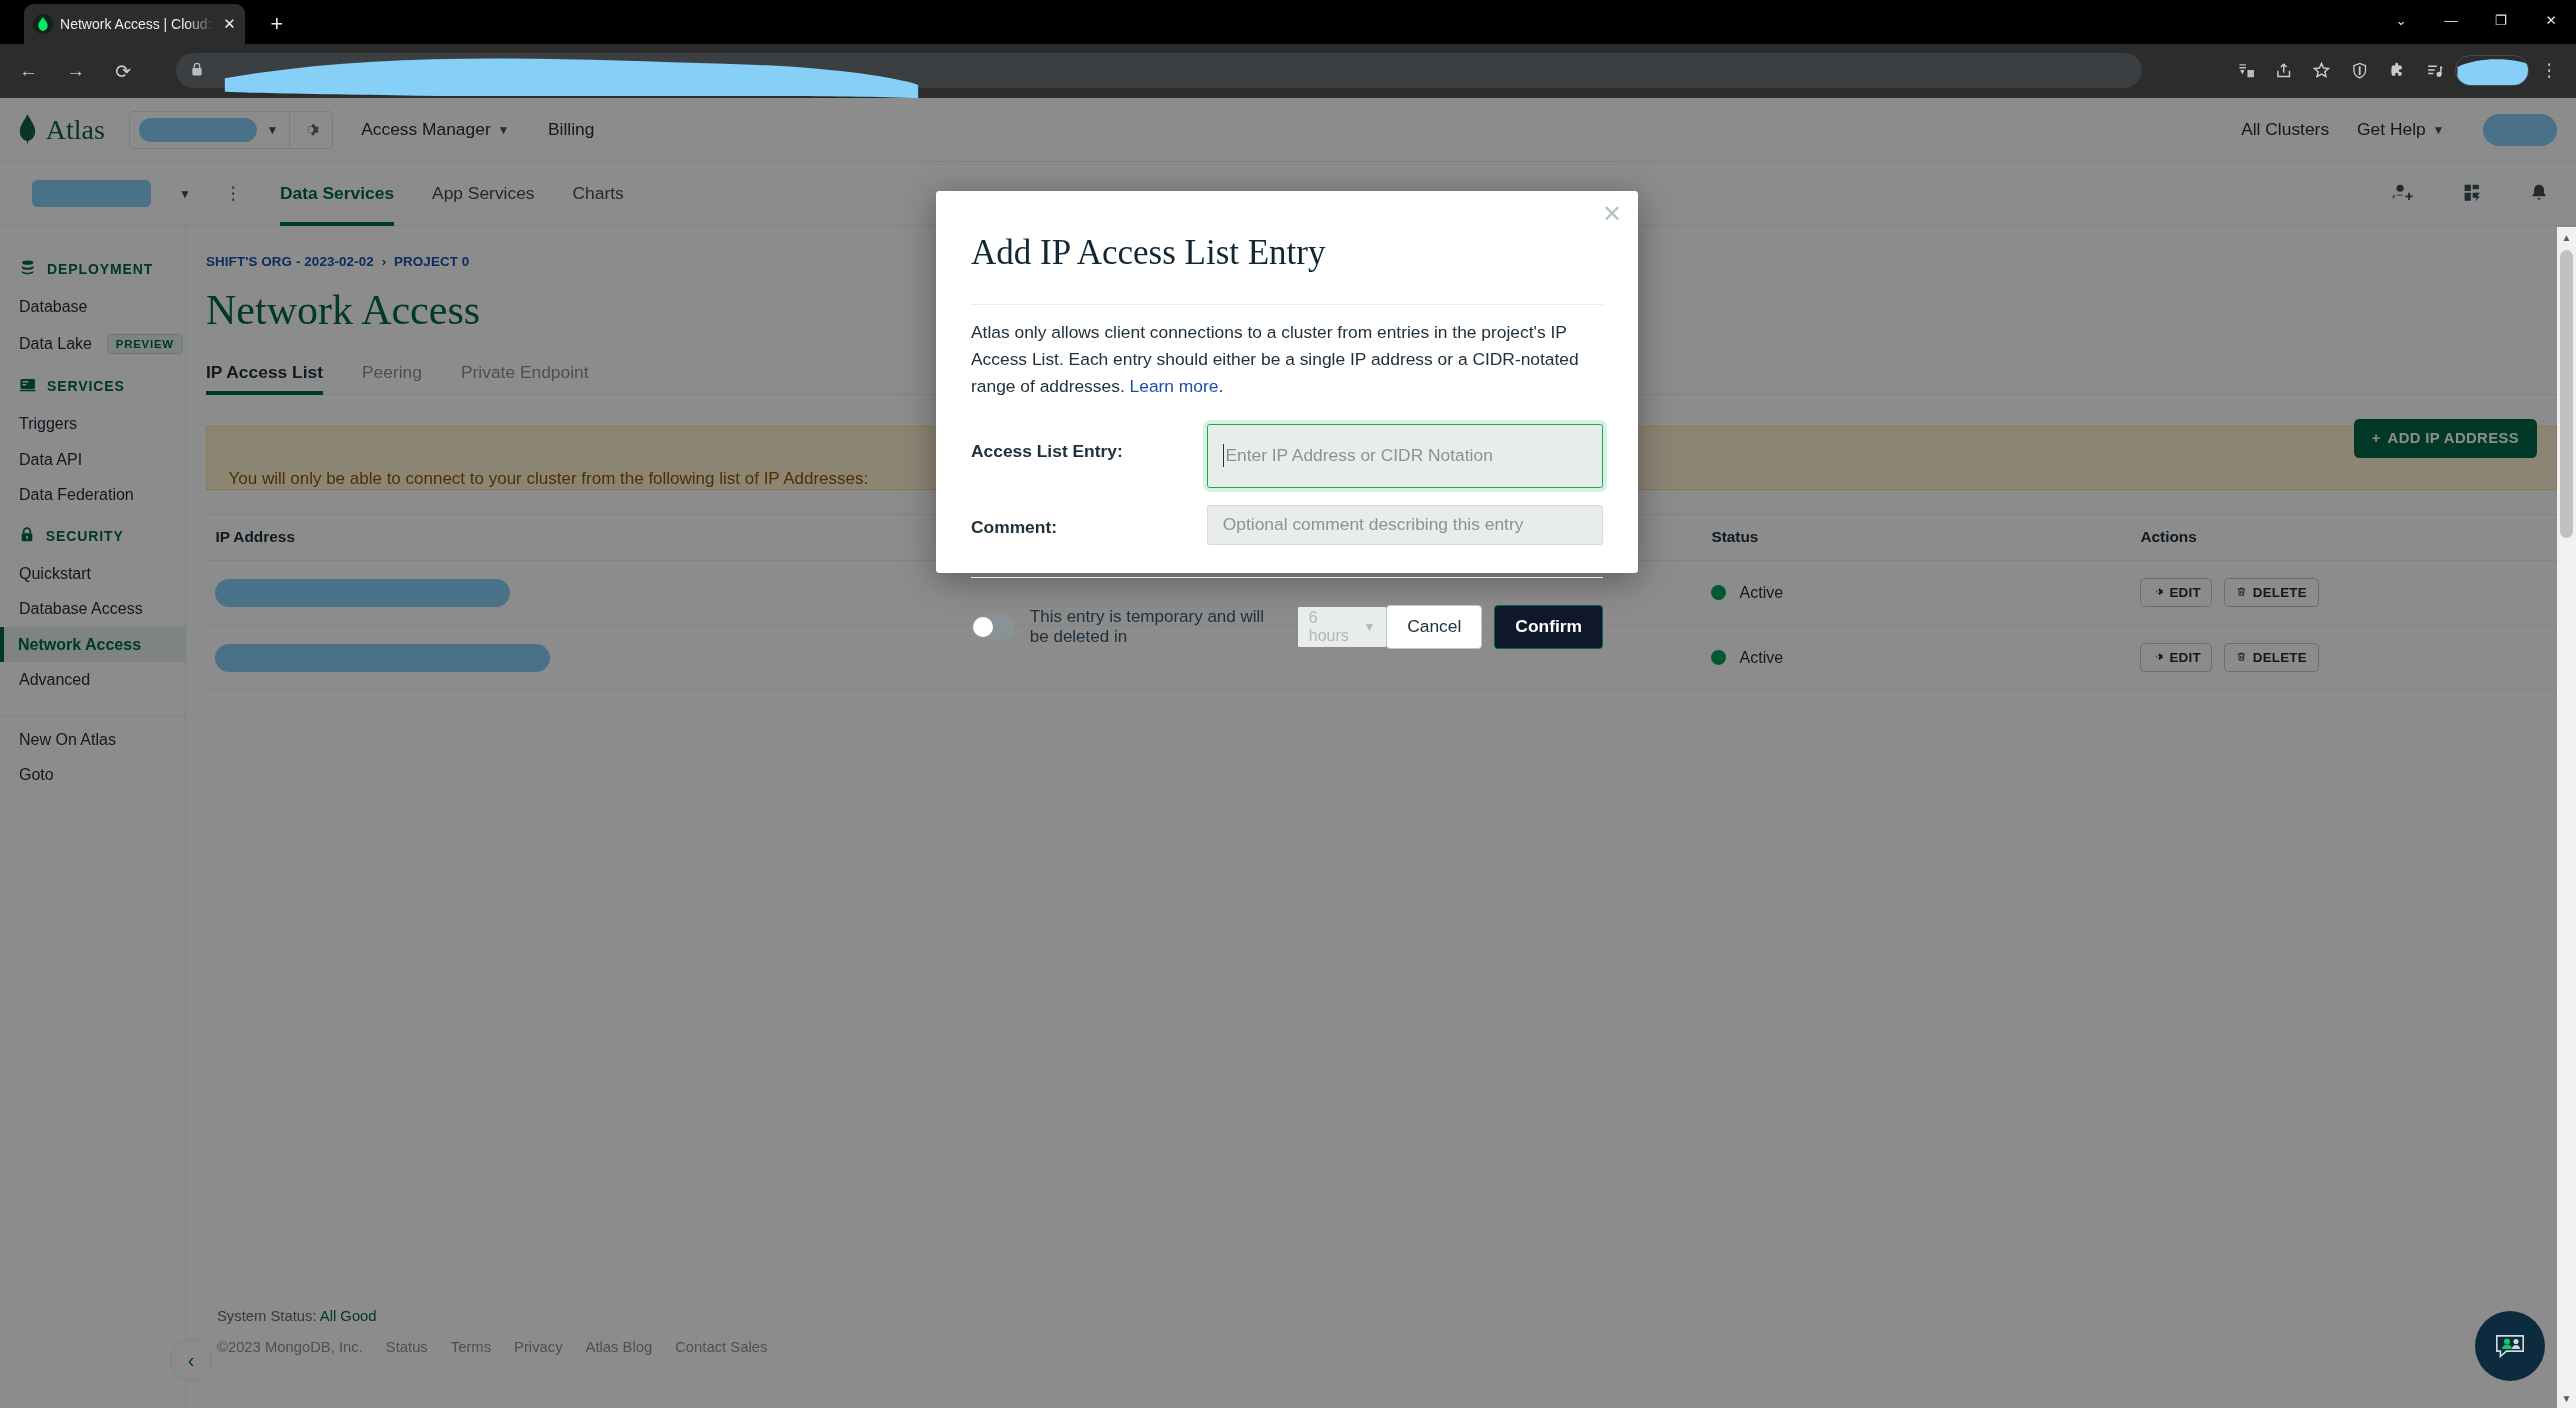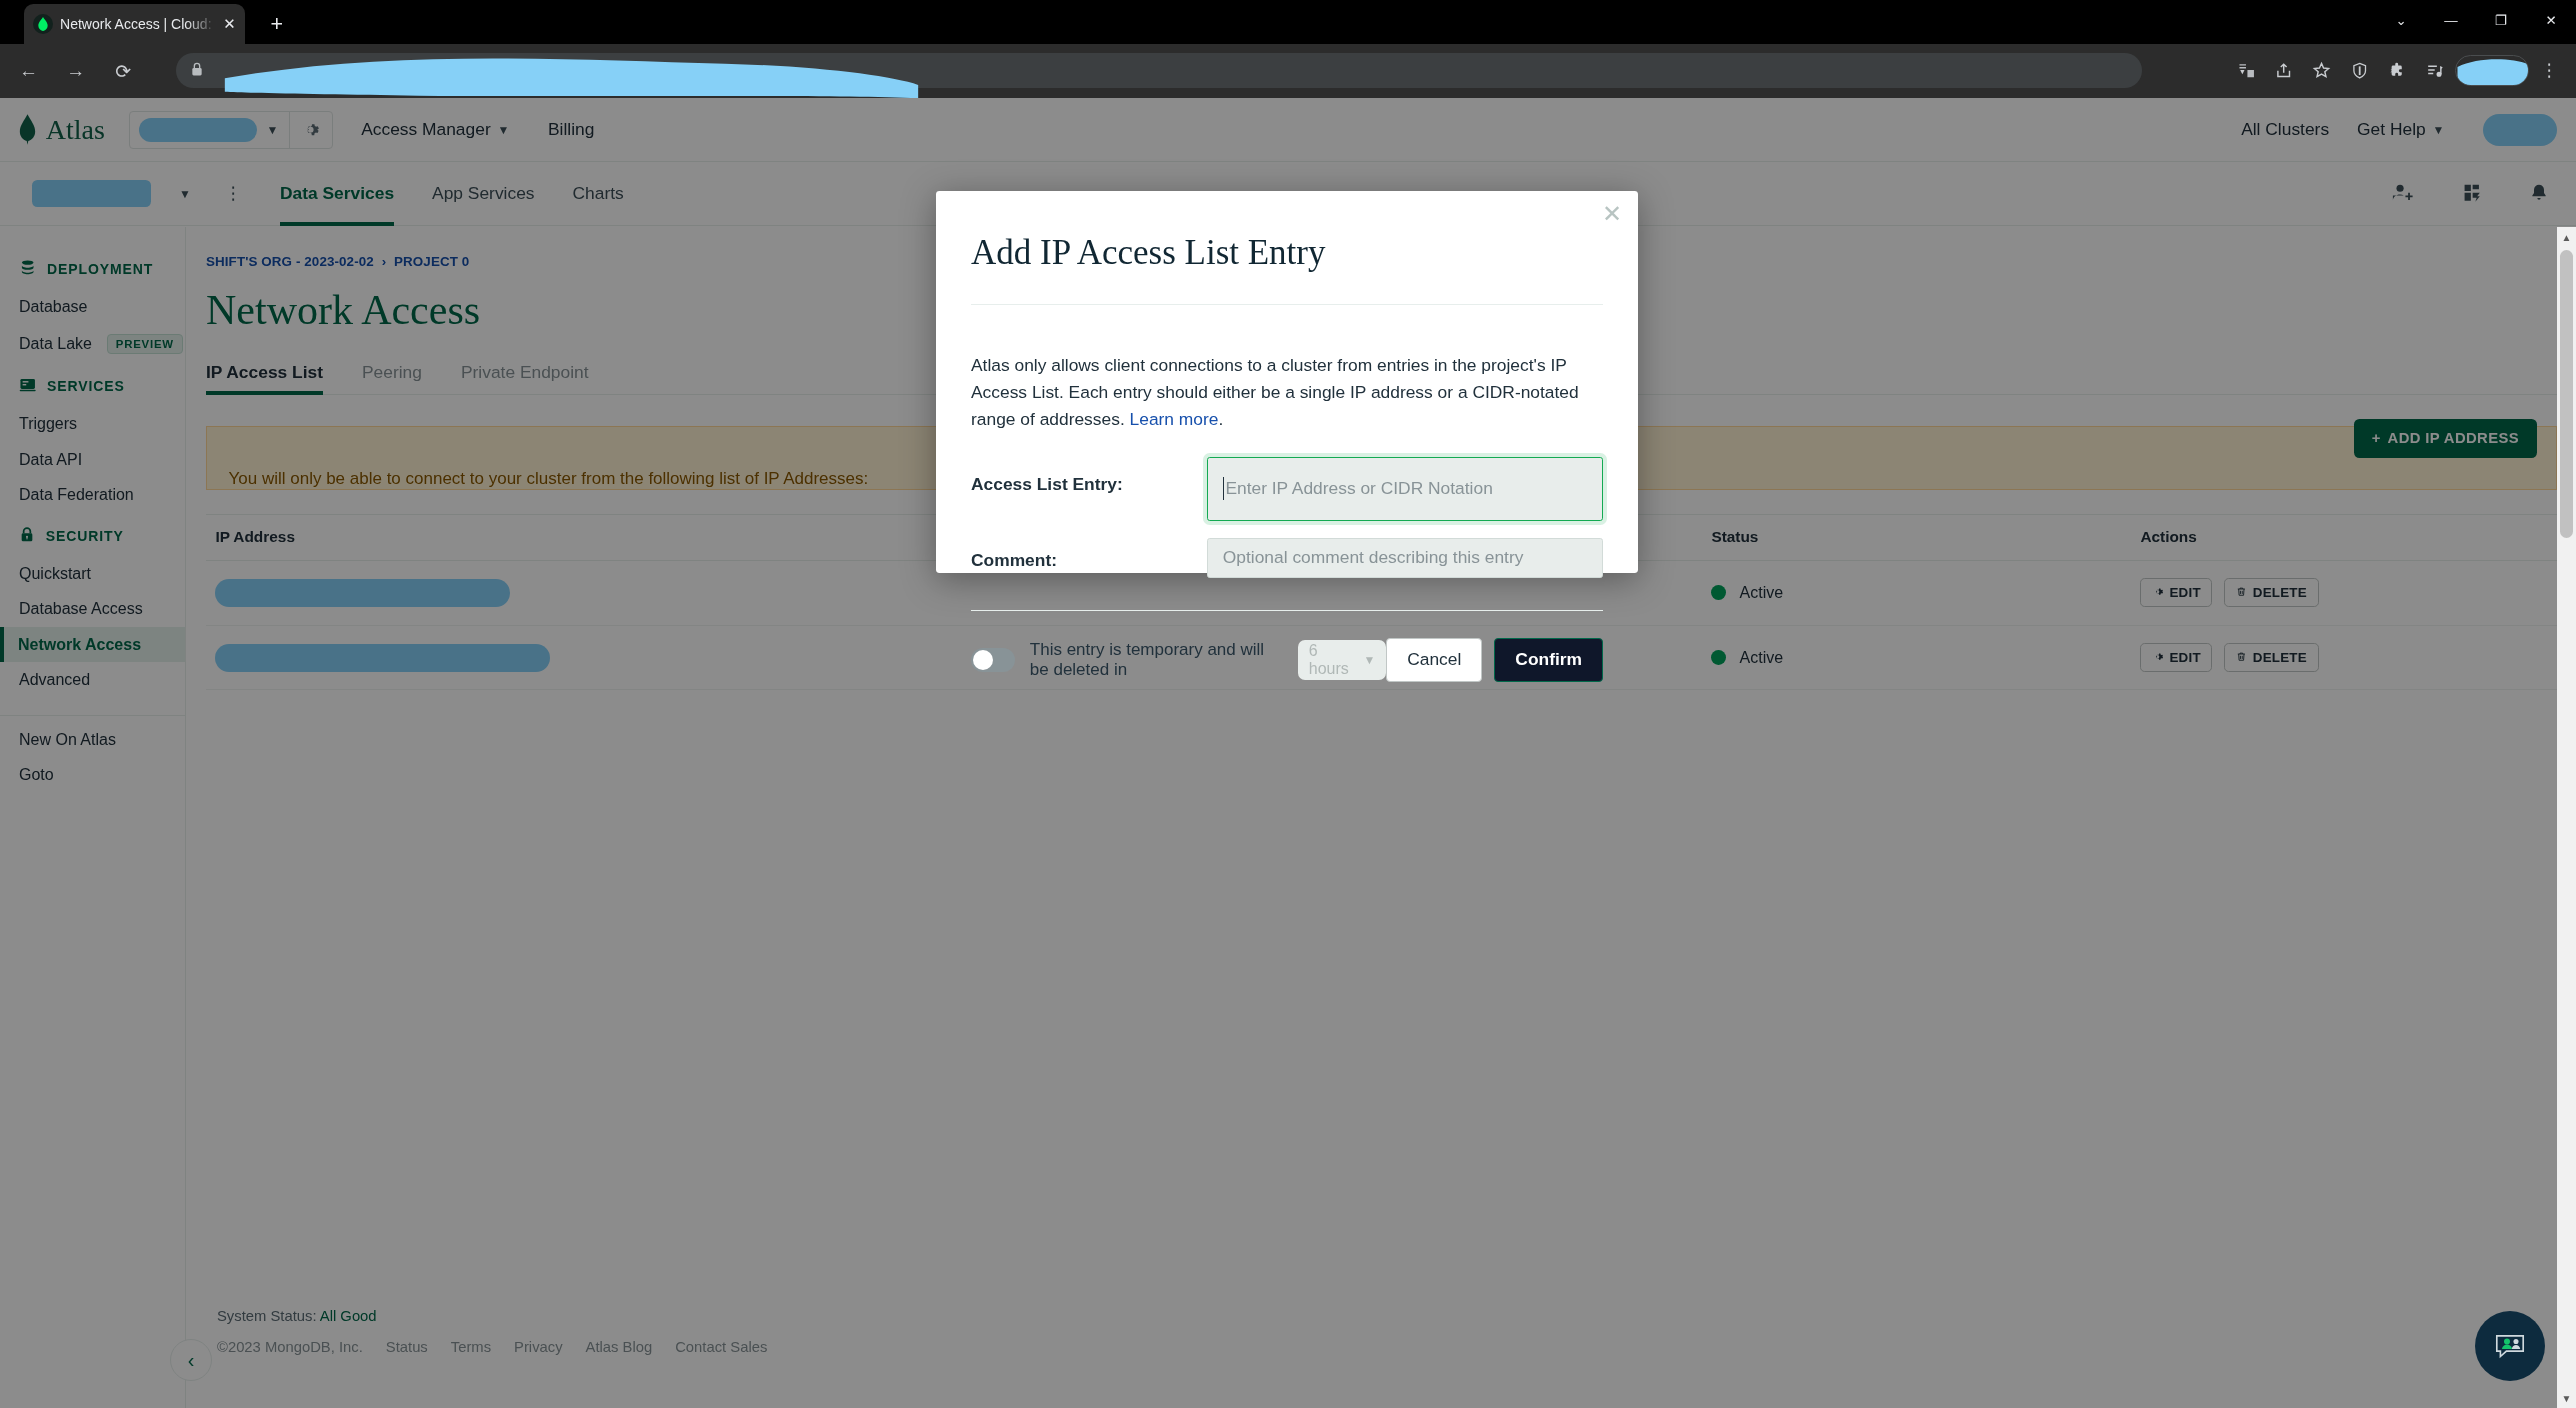--- a/index.html
+++ b/index.html
@@ -170,37 +170,37 @@
 
   
   .modal {
     position:absolute; z-index: 70; left: 936px; top: 93px; width: 702px; height: 382px;
     background:#fff; border-radius: 3.4px; box-shadow: 0 6.7px 34px rgba(0,0,0,.35);
     padding: 0 35px;
   }
   .modal-close { position:absolute; right: 16px; top: 9.4px; font-size: 24px; color:#b8c4c2; }
   .modal-title { font-family:"Liberation Serif", serif; font-size: 35px; color:#112733; padding-top: 42px; }
   .modal-hr { height:0.7px; background:#e7eeec; margin-top: 31px; }
-  .modal-desc { margin-top: 47px; font-size: 17.4px; line-height: 1.55; color:#21313c; }
+  .modal-desc { margin-top: 14px; font-size: 17.4px; line-height: 1.55; color:#21313c; }
   .modal-desc a { color:#1750ac; text-decoration:none; }
   .frow { display:flex; align-items:flex-start; margin-top: 24px; }
   .flabel { width: 236px; font-size: 17.4px; font-weight:bold; color:#21313c; padding-top: 17.4px; }
   .finput {
     flex:1; height: 64px; background:#e8edeb; border:0.7px solid #d2dbd8; border-radius: 2.7px;
     display:flex; align-items:center; padding-left: 14.8px; font-size: 17.4px; color:#889397;
   }
   .finput.focused { border:1.3px solid #13aa52; box-shadow: 0 0 0 4px rgba(19,170,82,.16); }
   .caretbar { width:1.3px; height: 23px; background:#21313c; margin-right: 1.3px; }
   .modal-hr2 { height:0.7px; background:#e7eeec; margin-top: 32px; }
   .modal-footer { display:flex; align-items:center; margin-top: 27px; }
   .toggle { width: 44px; height: 24px; border-radius: 12px; background:#889397; position:relative; flex:0 0 auto; }
   .toggle .knob { position:absolute; left: 2px; top: 2px; width: 20px; height: 20px; border-radius:50%; background:#fff; }
   .toggle-label { margin-left: 14.8px; font-size: 17px; color:#21313c; }
   .dur-select {
-    margin-left: 10.7px; height: 40px; background:#e8edeb; border-radius: 7px; display:flex; align-items:center;
+    margin-left: 10.7px; height: 40px; background:#e8edeb; border-radius: 1px; display:flex; align-items:center;
     padding: 0 10.7px; gap: 14.8px; font-size: 16px; color:#b0b8b6;
   }
   .mbtns { margin-left:auto; display:flex; gap: 12px; }
   .btn-cancel { border:0.7px solid #c1c7c6; border-radius: 4px; background:#fff; font-size:17.4px; color:#21313c; padding: 10.7px 20px; }
   .btn-confirm { border:0.7px solid #00684a; border-radius: 4px; background:#0f172a; font-size:17.4px; color:#fff; font-weight:bold; padding: 10.7px 20px; }
 </style>
 </head>
 <body>
 
 <div id="root">

